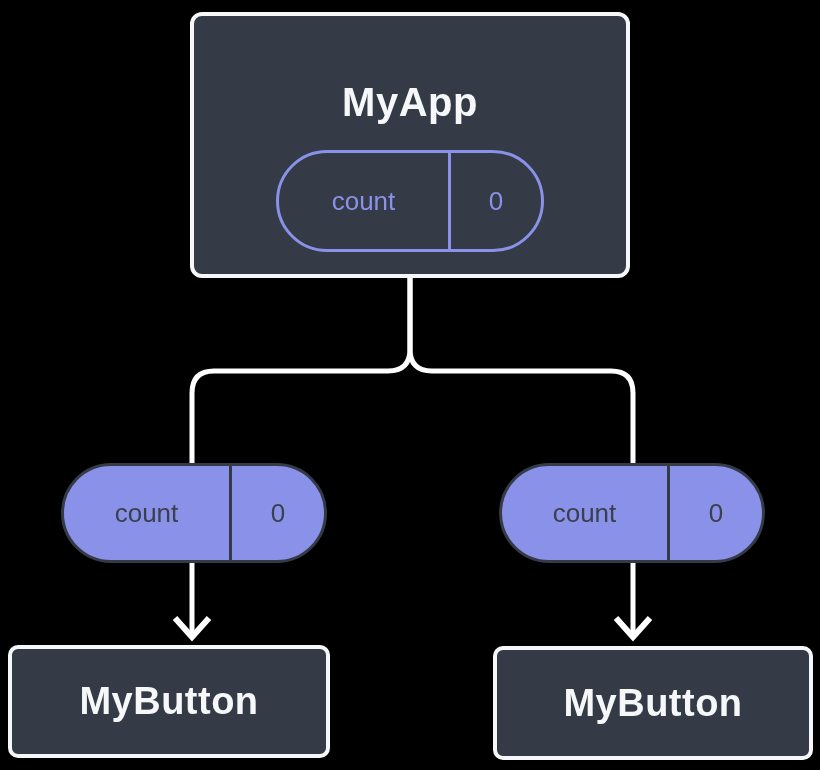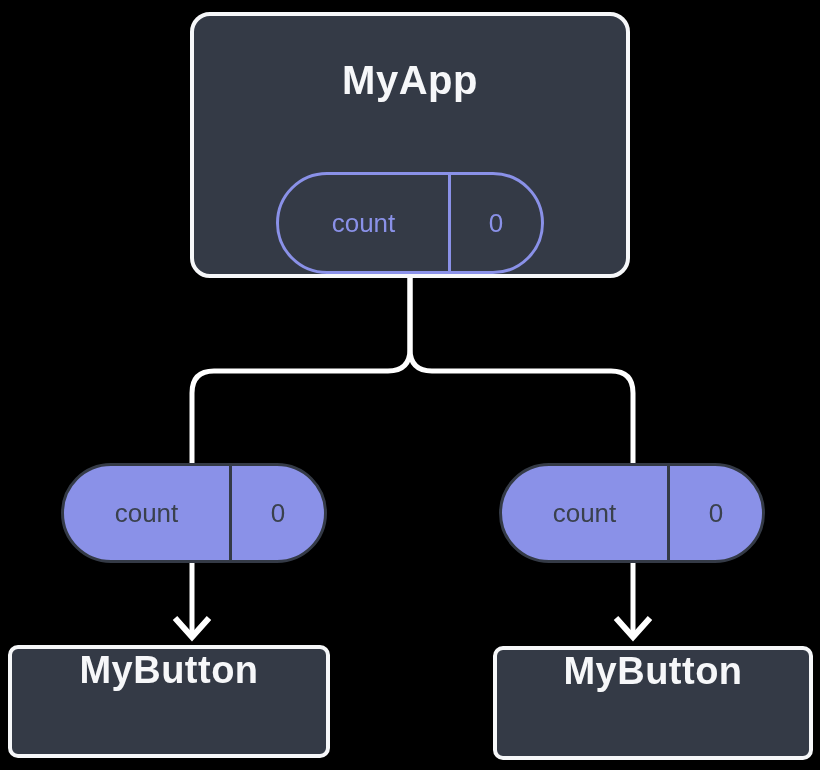--- a/index.html
+++ b/index.html
@@ -34,29 +34,30 @@
   .branch { stroke-width: 5px; }
   .arrow-shaft { stroke-width: 5px; }
   .arrow-head { stroke-width: 6px; }
 
   .node {
     position: absolute;
     background: var(--node-fill);
     border: 4px solid var(--node-border);
     display: flex;
     align-items: center;
+    justify-content: center;
     flex-direction: column;
     color: var(--node-border);
   }
 
   .root-node {
     left: 190px; top: 12px;
     width: 440px; height: 266px;
-    border-radius: 20px;
-    justify-content: space-between;
+    border-radius: 12px;
+    justify-content: center;
   }
   .root-title {
     margin-top: 42px;
     font-size: 40px;
     line-height: 44px;
     font-weight: 600;
     letter-spacing: 0.5px;
     color: var(--node-border);
   }
 

